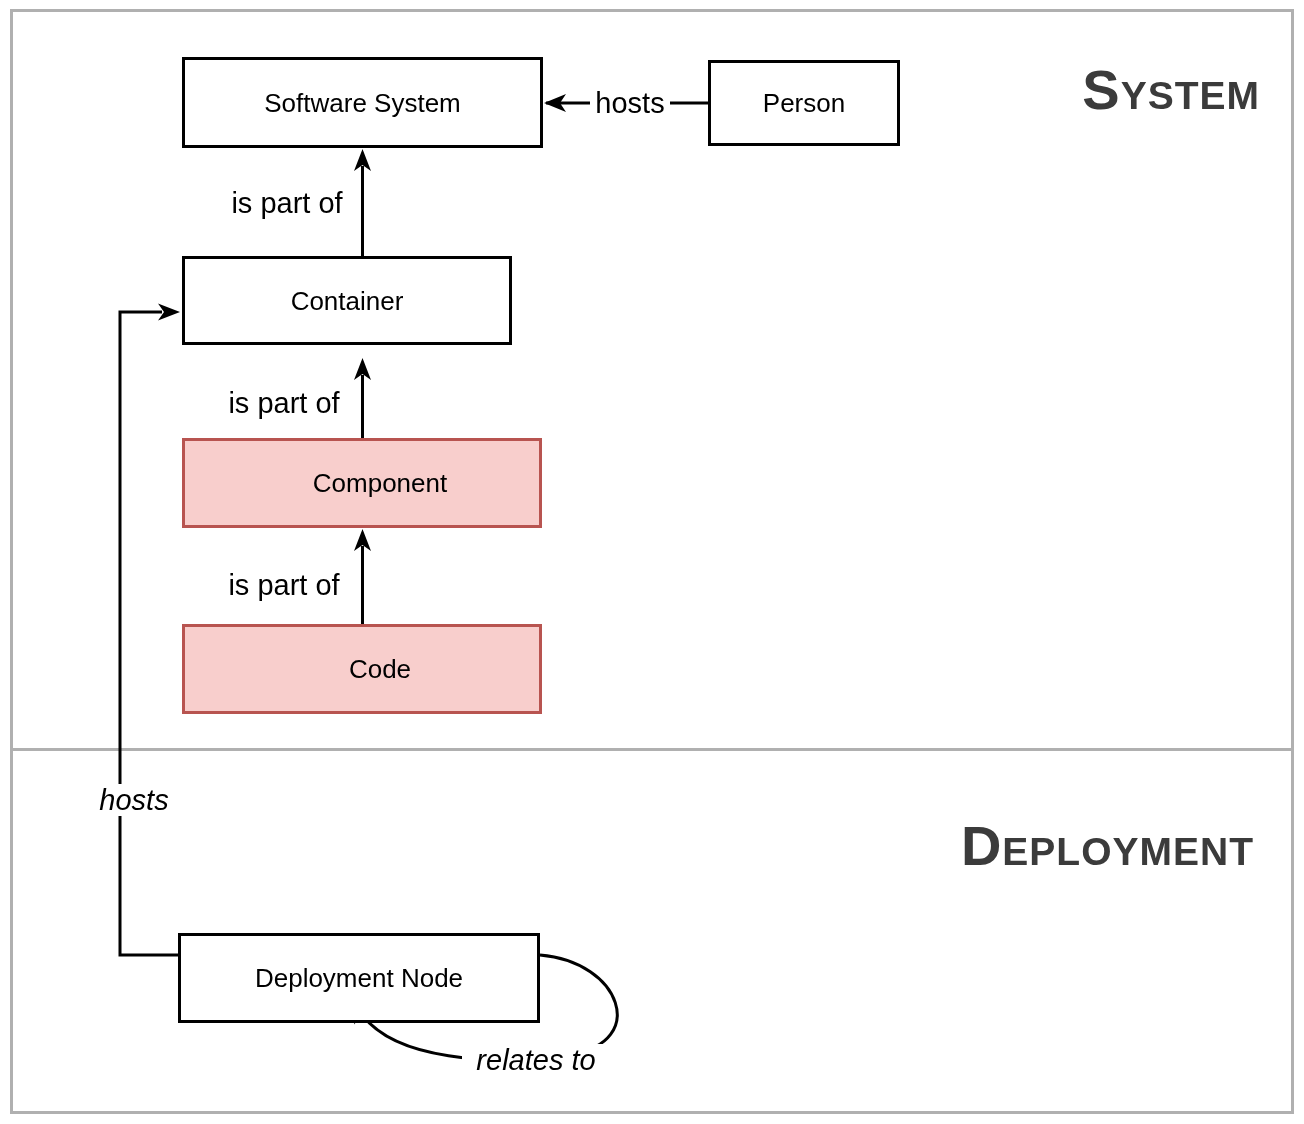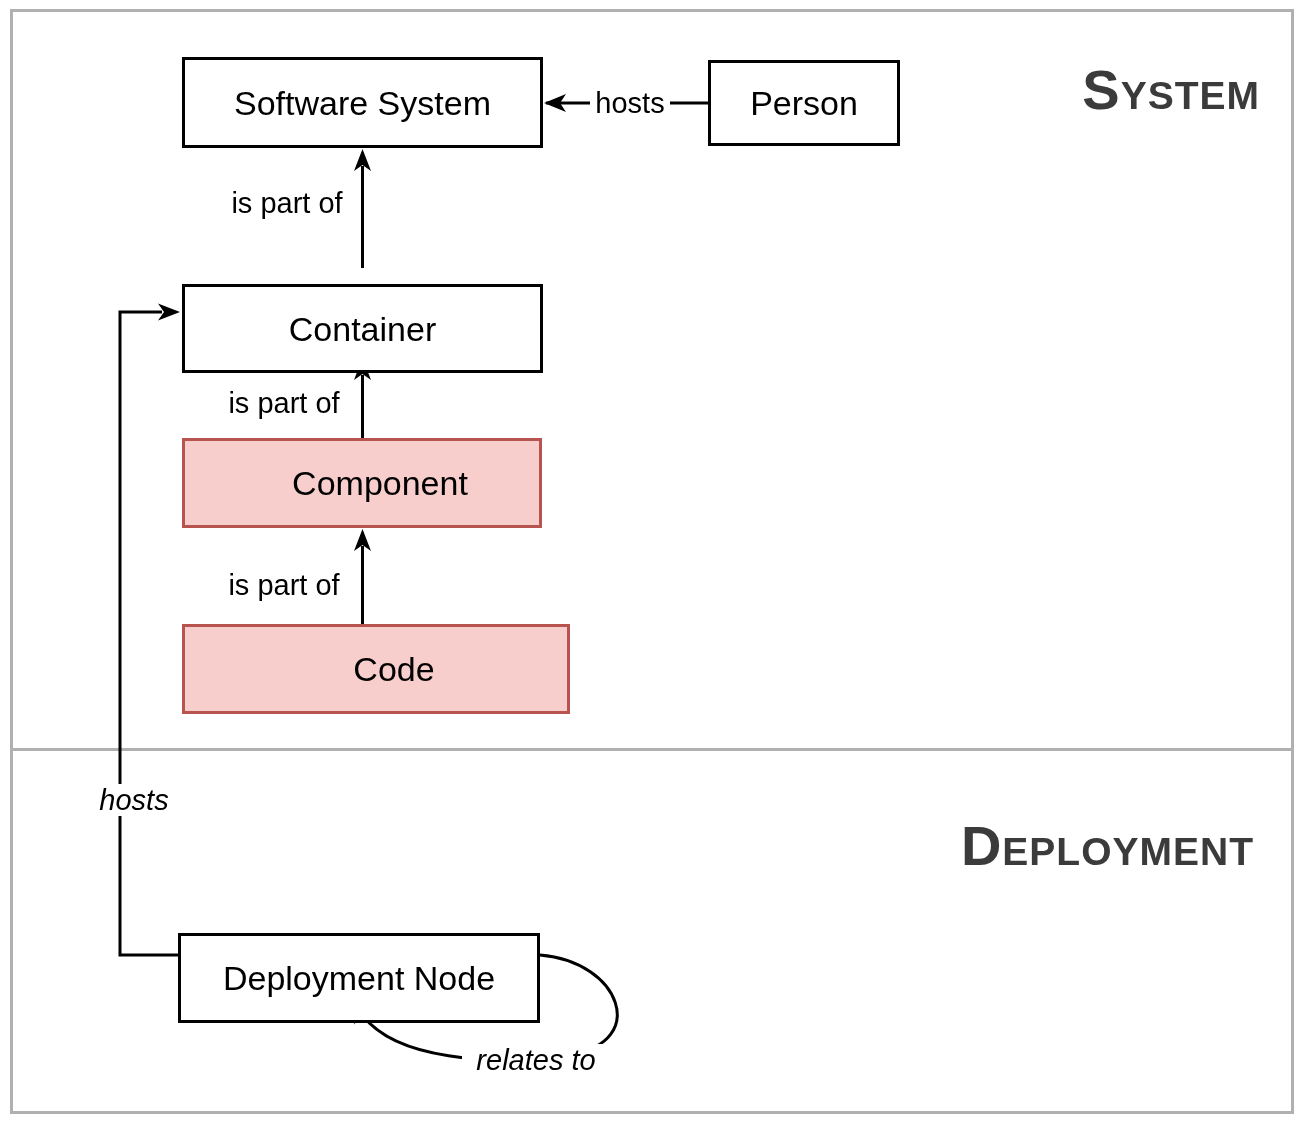--- a/index.html
+++ b/index.html
@@ -20,21 +20,21 @@
   .arrowhead { fill: var(--edge, #000); stroke: none; }
   .frame-rect { fill: none; stroke: var(--frame, #b0b0b0); stroke-width: 3; }
   .divider-line { stroke: var(--frame, #b0b0b0); stroke-width: 3; }
 
   .node {
     position: absolute;
     box-sizing: border-box;
     border: 3px solid var(--node-stroke, #000);
     background: var(--node-fill, #fff);
     display: flex; align-items: center; justify-content: center;
-    font-size: 34px; line-height: 1;
+    font-size: 26px; line-height: 1;
     white-space: nowrap;
   }
   .node.highlight {
     background: var(--highlight-fill, #f8cecc);
     border-color: var(--highlight-stroke, #b85450);
     padding-left: 36px;
   }
 
   .edge-label {
     position: absolute;
@@ -81,25 +81,25 @@
     <path class="arrowhead" d="M 180 312 L 158 303.5 L 164 312 L 158 320.5 Z"></path>
 
     <path class="edge" d="M 540 955 C 622 962 648 1042 572 1054 C 498 1066 388 1062 358 1008"></path>
     <path class="arrowhead" d="M 357 1001 L 348.5 1023 L 357 1017 L 365.5 1023 Z" transform="rotate(-14 357 1001)"></path>
   </svg>
 
   <div class="node" style="left:182px; top:57px;  width:361px; height:91px;">Software System</div>
 
   <div class="node" style="left:708px; top:60px;  width:192px; height:86px;">Person</div>
 
-  <div class="node" style="left:182px; top:284px; width:361px; height:89px;">Container</div>
+  <div class="node" style="left:182px; top:256px; width:330px; height:89px;">Container</div>
 
   <div class="node highlight" style="left:182px; top:438px; width:360px; height:90px;">Component</div>
 
-  <div class="node highlight" style="left:182px; top:624px; width:388px; height:90px;">Code</div>
+  <div class="node highlight" style="left:182px; top:624px; width:360px; height:90px;">Code</div>
 
   <div class="node" style="left:178px; top:909px; width:362px; height:90px;margin-top:24px;">Deployment Node</div>
 
   <div class="edge-label" style="left:590px; top:87px; width:80px;">hosts</div>
 
   <div class="edge-label" style="left:225px; top:187px; width:124px;">is part of</div>
 
   <div class="edge-label" style="left:222px; top:387px; width:124px;">is part of</div>
 
   <div class="edge-label" style="left:222px; top:569px; width:124px;">is part of</div>

